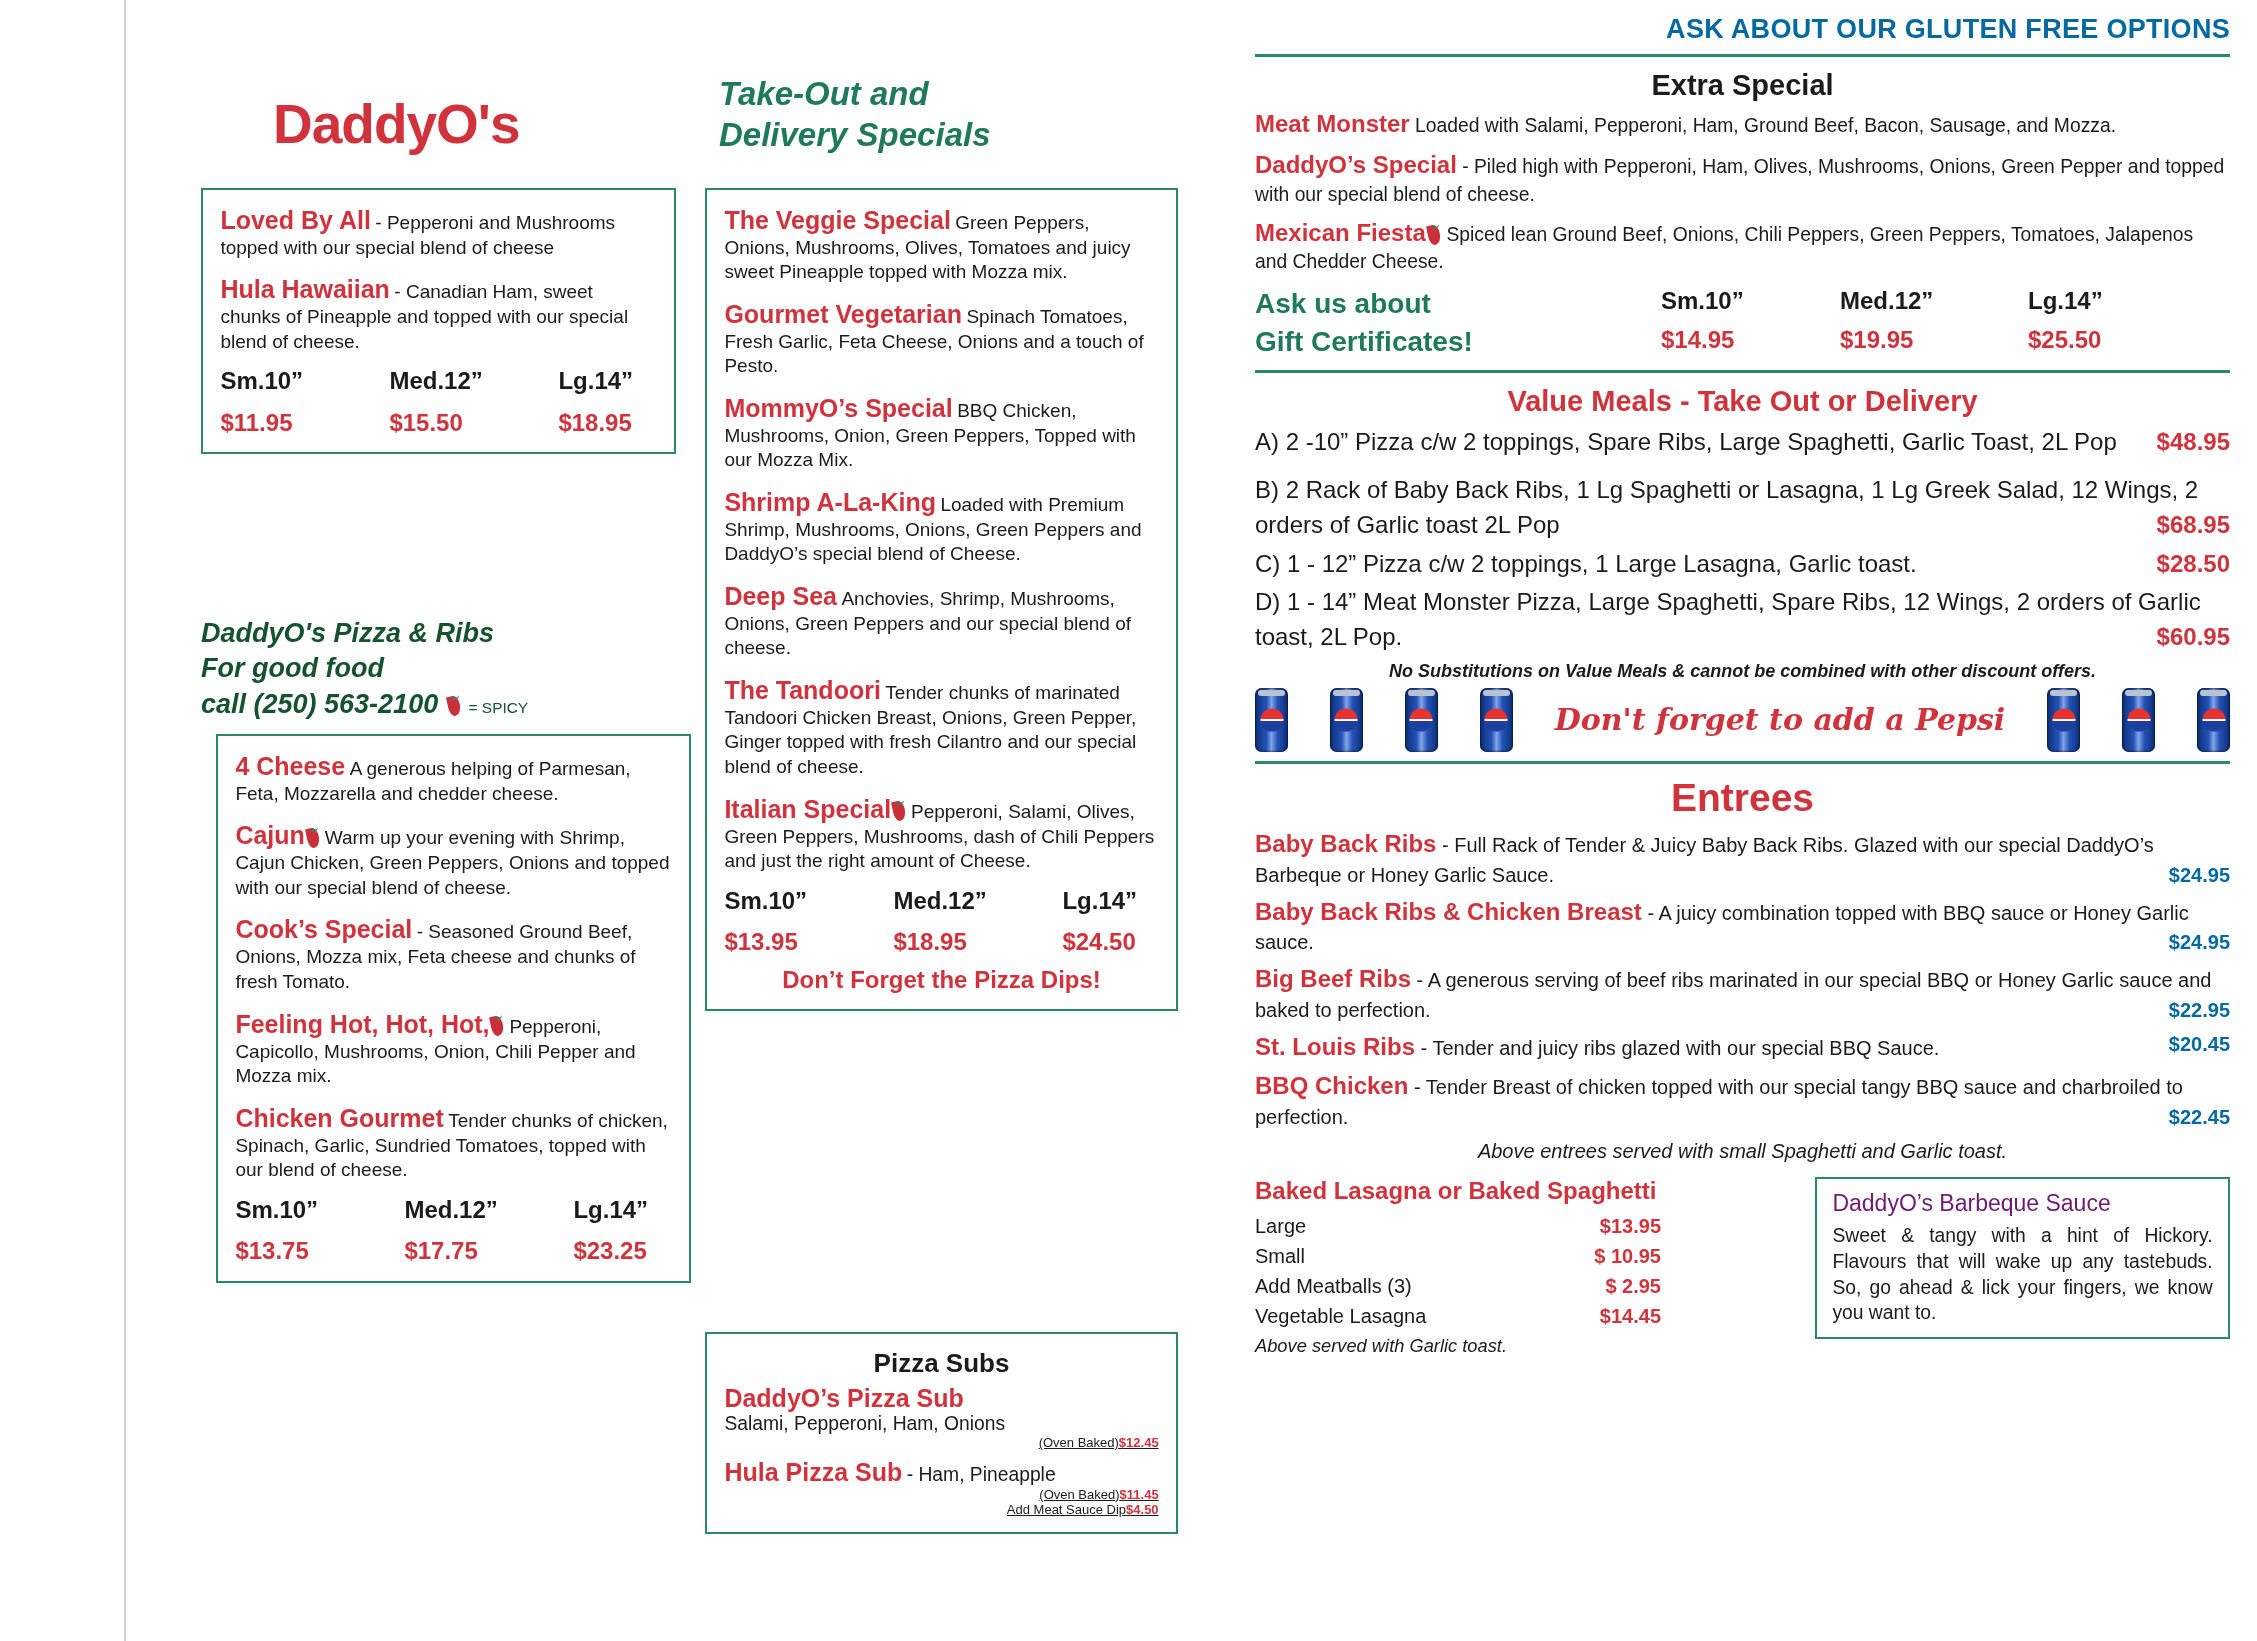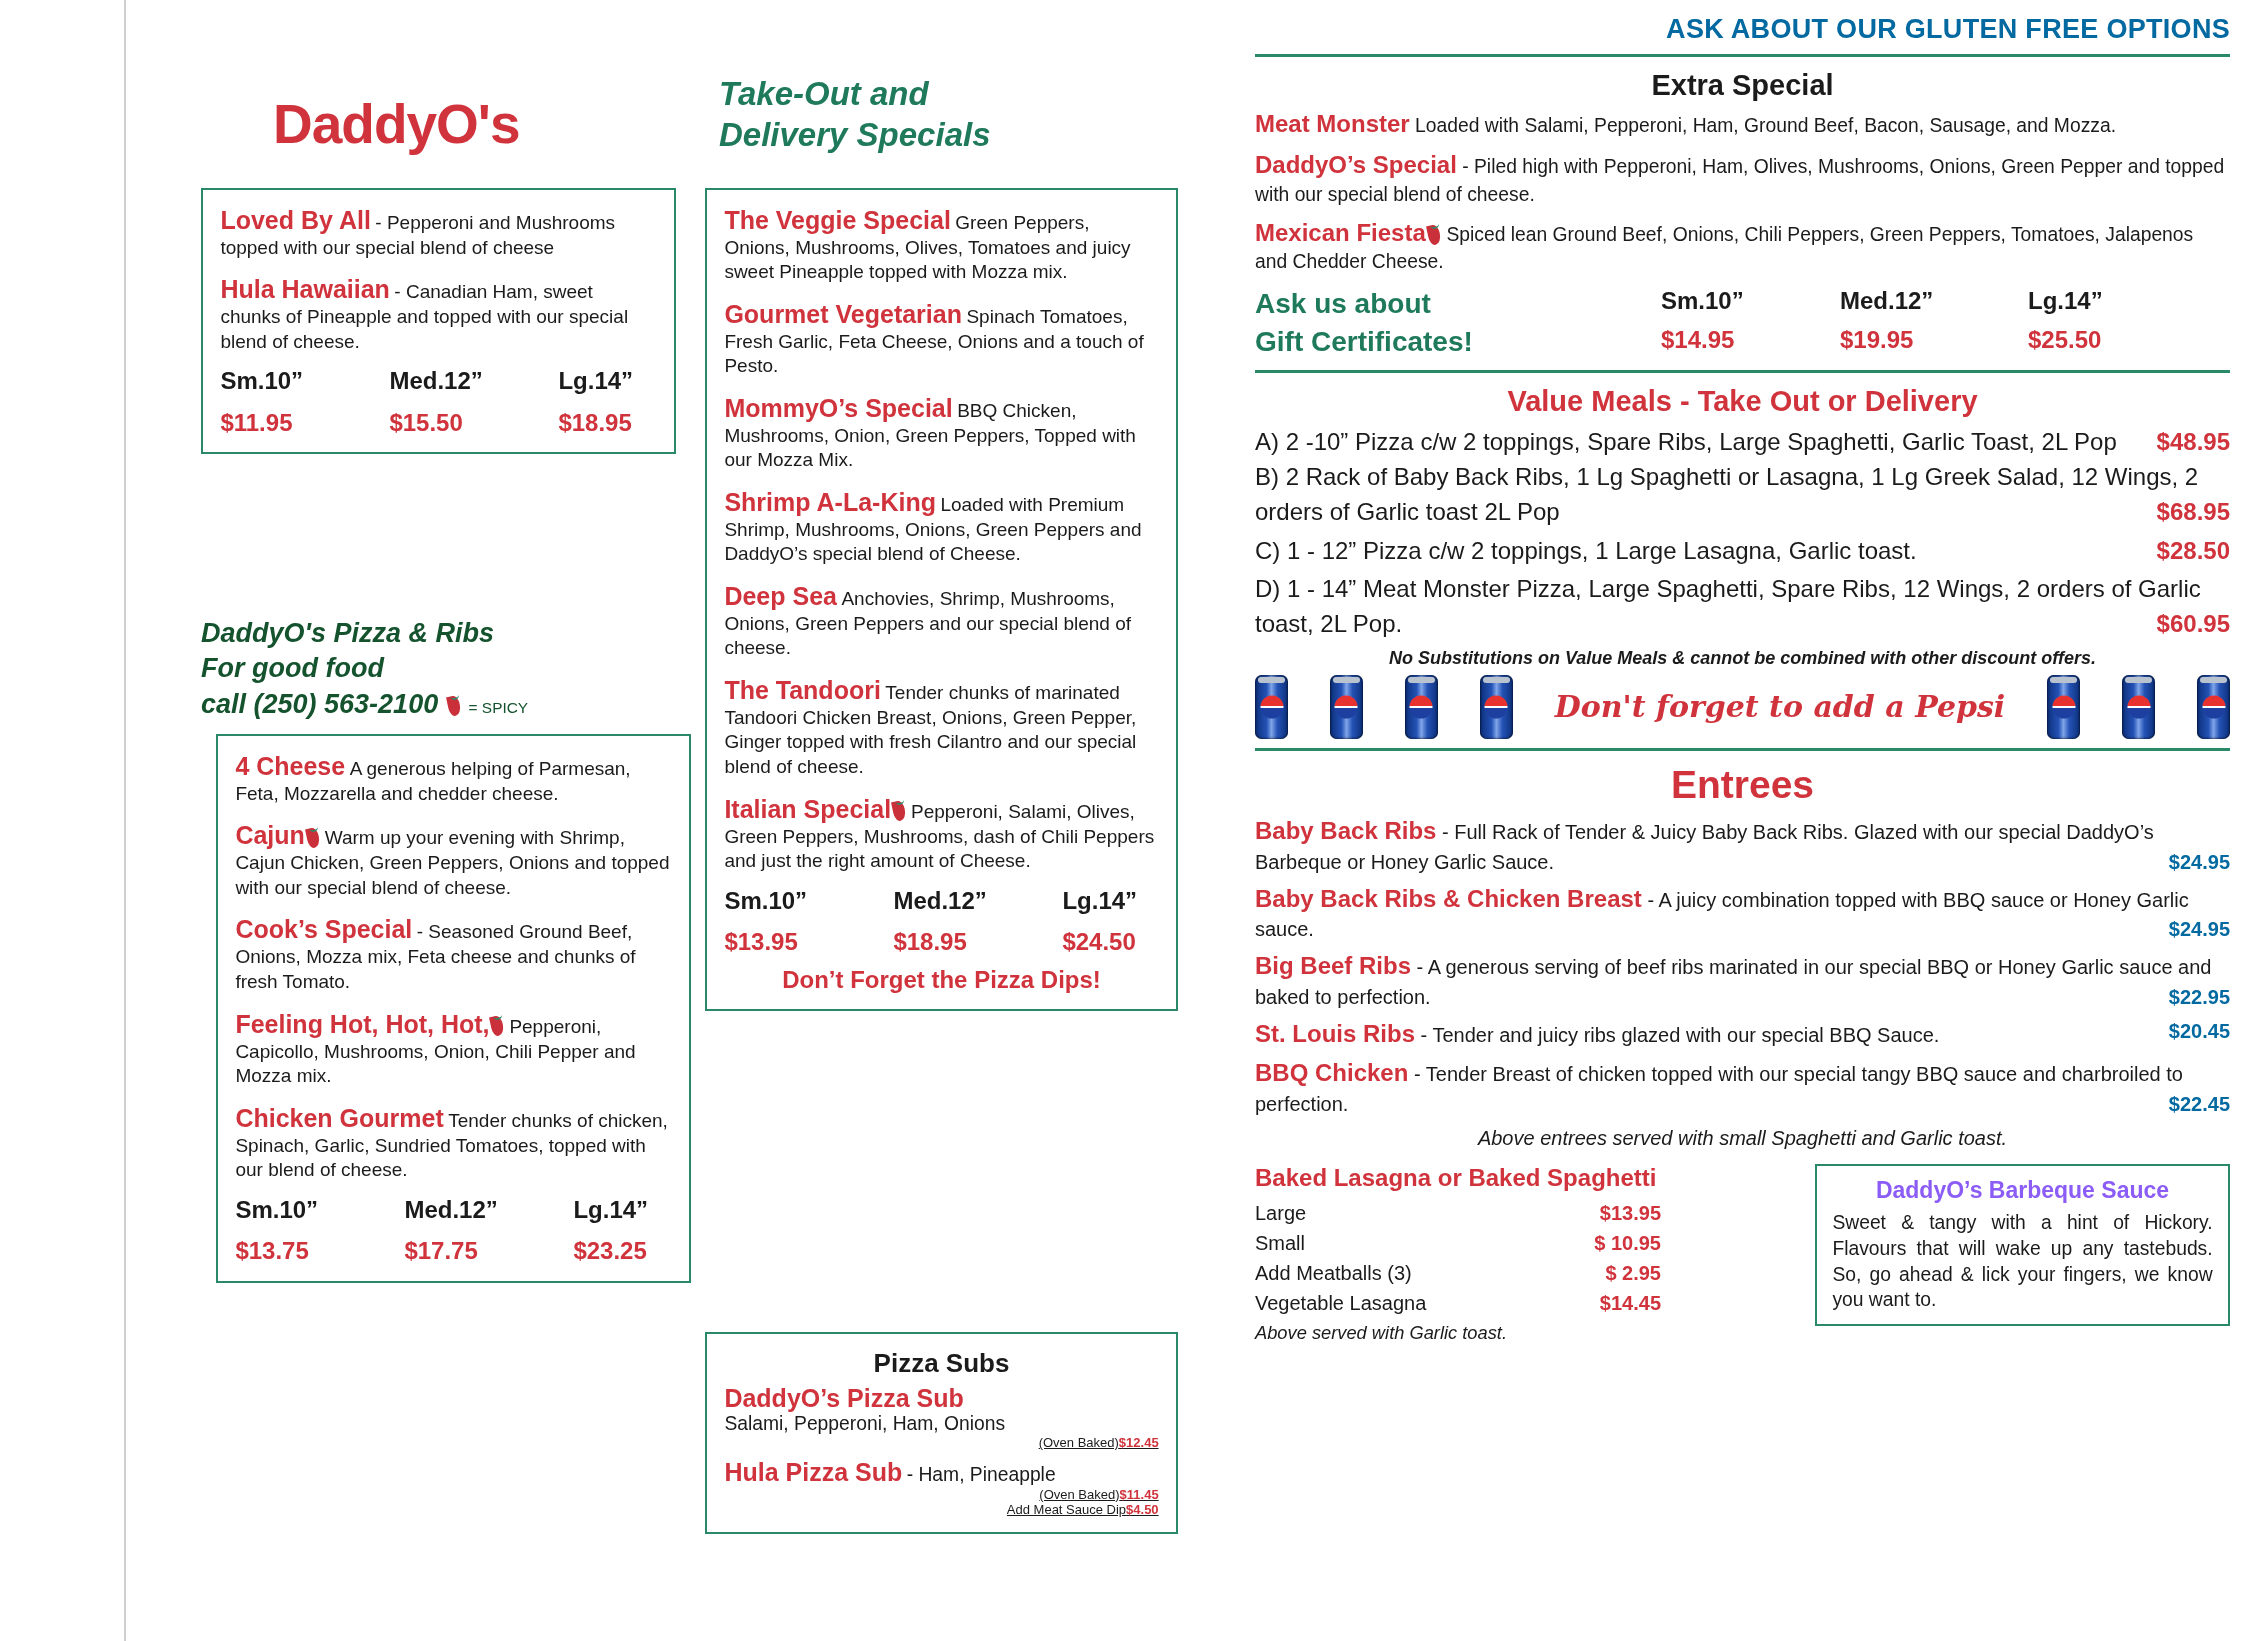--- a/index.html
+++ b/index.html
@@ -81,21 +81,21 @@
   .e-name{font-weight:bold;color:#d0333c;font-size:24px;}
   .e-price{color:#0369a1;font-weight:bold;float:right;}
   .served{text-align:center;font-style:italic;font-size:20px;margin:9.7px 0 13.5px 0;}
 
   .lasagna-title{font-weight:bold;color:#d0333c;font-size:24px;margin-bottom:5.8px;}
   .lrow{display:flex;justify-content:space-between;font-size:20px;line-height:1.5;width:406px;}
   .lrow .p{color:#d0333c;font-weight:bold;}
   .lnote{font-style:italic;font-size:18.3px;margin-top:3.9px;}
 
   .sauce-box{border:2.9px solid #2a8a68;padding:11.6px 15.4px;box-sizing:border-box;width:415px;}
-  .sauce-title{text-align:center;font-weight:bold;color:#8b5cf6;font-size:23px;margin-bottom:5.8px;}
+  .sauce-title{text-align:left;font-weight:normal;color:#701a75;font-size:23px;margin-bottom:5.8px;}
   .sauce-text{font-size:19.3px;line-height:1.33;text-align:justify;}
 
   .subs-title{text-align:center;font-weight:bold;font-size:26px;margin-bottom:5.8px;}
   .sub-name{font-weight:bold;color:#d0333c;font-size:25px;}
   .sub-desc{font-size:19.3px;}
   .sub-row{display:flex;justify-content:flex-end;font-size:13px;text-decoration:underline;}
   .dips{color:#d0333c;font-weight:bold;font-size:24px;text-align:center;margin-top:9.7px;}
 </style>
 </head>
 <body>
@@ -279,21 +279,21 @@
 
     <div class="rule"></div>
 
     <div class="sec-title red">Value Meals - Take Out or Delivery</div>
 
     <div style="margin-top:7.7px;">
       <div class="vm-line">
         <span>A) 2 -10” Pizza c/w 2 toppings, Spare Ribs, Large Spaghetti, Garlic Toast, 2L Pop</span>
         <span class="price-r" style="float:right">$48.95</span>
       </div>
-      <div class="vm-line" style="clear:both;margin-top:0;">
+      <div class="vm-line" style="clear:both;margin-top:13px;">
         <span>B) 2 Rack of Baby Back Ribs, 1 Lg Spaghetti or Lasagna, 1 Lg Greek Salad, 12 Wings, 2 orders of Garlic toast 2L Pop</span>
         <span class="price-r" style="float:right">$68.95</span>
       </div>
       <div class="vm-line" style="clear:both;margin-top:3.9px;">
         <span>C) 1 - 12” Pizza c/w 2 toppings, 1 Large Lasagna, Garlic toast.</span>
         <span class="price-r" style="float:right">$28.50</span>
       </div>
       <div class="vm-line" style="clear:both;margin-top:3.9px;">
         <span>D) 1 - 14” Meat Monster Pizza, Large Spaghetti, Spare Ribs, 12 Wings, 2 orders of Garlic toast, 2L Pop.</span>
         <span class="price-r" style="float:right">$60.95</span>

